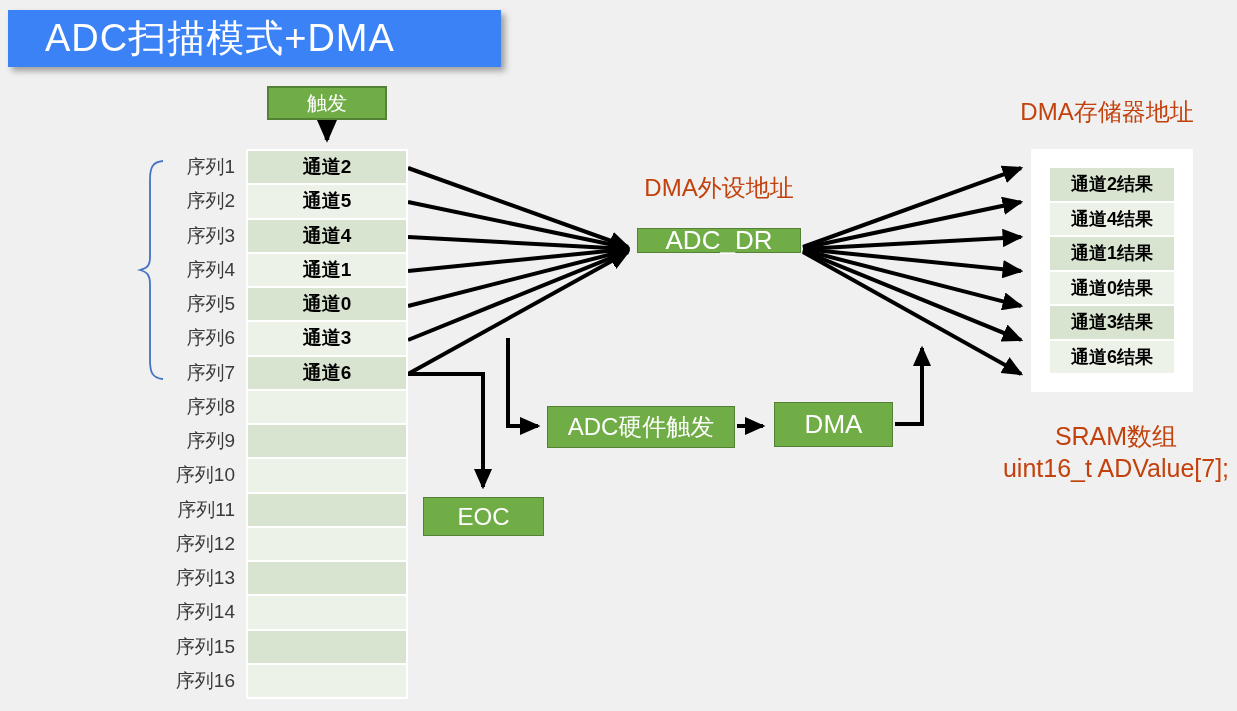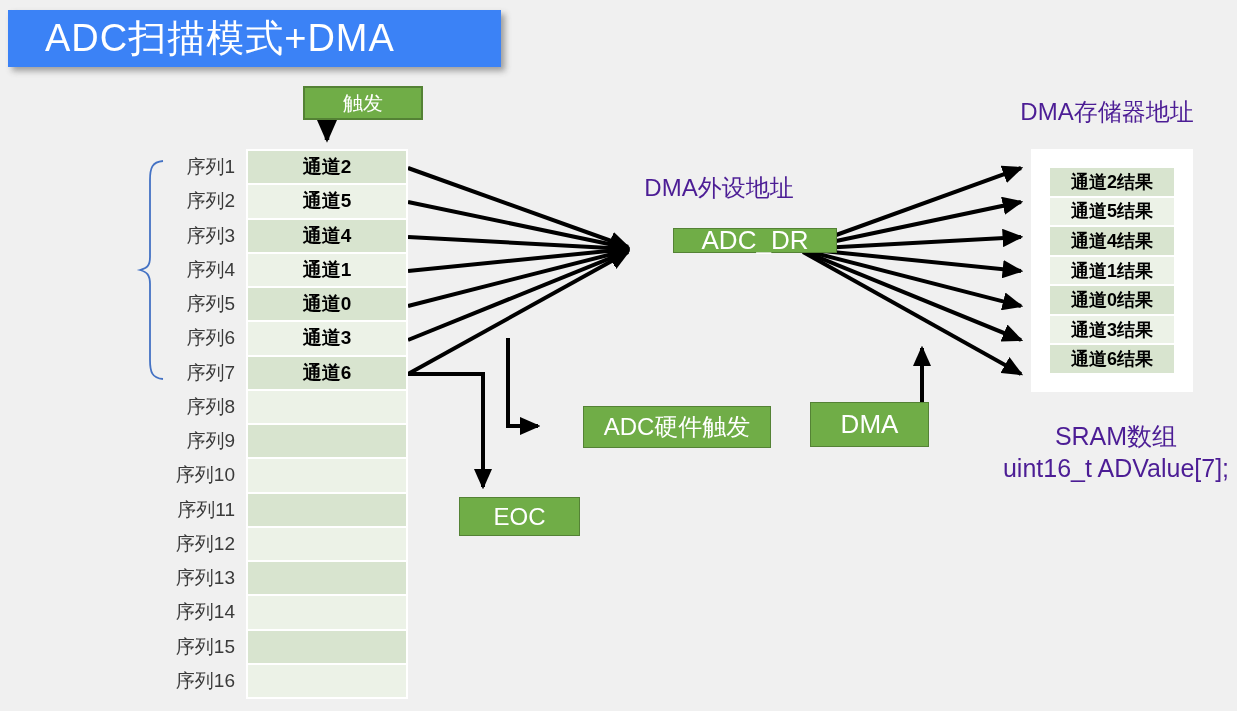--- a/index.html
+++ b/index.html
@@ -12,21 +12,21 @@
   .banner{
     position:absolute;left:8px;top:10px;width:493px;height:57px;
     background:#3b82f6;box-shadow:4px 4px 6px rgba(60,60,60,.45);
     color:#fff;font-size:38px;line-height:56px;
     padding-left:37px;box-sizing:border-box;white-space:nowrap;letter-spacing:1px;
   }
   
   .gbox{
     position:absolute;background:#70ad47;border:2px solid #548235;
     box-sizing:border-box;color:#fff;
-    display:flex;align-items:center;justify-content:center;white-space:nowrap;margin-left:36px;
+    display:flex;align-items:center;justify-content:center;white-space:nowrap;
   }
   #trigger-box{left:267px;top:86px;width:120px;height:34px;font-size:20px;}
   #adcdr-box{left:637px;top:228px;width:164px;height:25px;font-size:26px;border-width:1px;}
   #hwtrig-box{left:547px;top:406px;width:188px;height:42px;font-size:24px;border-width:1px;}
   #dma-box{left:774px;top:402px;width:119px;height:45px;font-size:26px;border-width:1px;}
   #eoc-box{left:423px;top:497px;width:121px;height:39px;font-size:24px;border-width:1px;}
   
   .seq-labels{
     position:absolute;left:100px;top:149px;width:135px;height:550px;
     display:flex;flex-direction:column;gap:2px;padding:2px 0;box-sizing:border-box;justify-content:space-between;
@@ -53,21 +53,21 @@
     background:#fff;padding:19px;box-sizing:border-box;
     display:flex;flex-direction:column;gap:2px;
   }
   .rtable .cell{
     flex:1;display:flex;align-items:center;justify-content:center;
     font-size:18px;font-weight:bold;color:#000;
   }
   .rtable .cell:nth-child(odd){background:#d8e4cf;}
   .rtable .cell:nth-child(even){background:#ecf2e7;}
   
-  .flabel{position:absolute;color:#4c1d95;text-align:center;white-space:nowrap;}
+  .flabel{position:absolute;color:#c2410c;text-align:center;white-space:nowrap;}
   #lbl-periph{left:619px;top:172px;width:200px;font-size:24px;}
   #lbl-mem{left:1000px;top:96px;width:214px;font-size:24px;}
   #sram-note{left:985px;top:420px;width:262px;font-size:25px;line-height:32px;}
   svg.wires{position:absolute;left:0;top:0;pointer-events:none;}
 </style>
 </head>
 <body>
 
 <div class="stage">
 
@@ -153,21 +153,20 @@
   <div class="flabel" id="lbl-periph">DMA外设地址</div>
   <div class="gbox" id="adcdr-box">ADC_DR</div>
   <div class="gbox" id="hwtrig-box">ADC硬件触发</div>
   <div class="gbox" id="dma-box">DMA</div>
   <div class="gbox" id="eoc-box">EOC</div>
 
   <div class="flabel" id="lbl-mem">DMA存储器地址</div>
 
   <div class="rtable">
     <div class="cell">通道2结果</div>
-    <div class="cell">通道5结果</div>
     <div class="cell">通道4结果</div>
     <div class="cell">通道1结果</div>
     <div class="cell">通道0结果</div>
     <div class="cell">通道3结果</div>
     <div class="cell">通道6结果</div>
   </div>
 
   <div class="flabel" id="sram-note">
     <div>SRAM数组</div>
     <div>uint16_t ADValue[7];</div>

